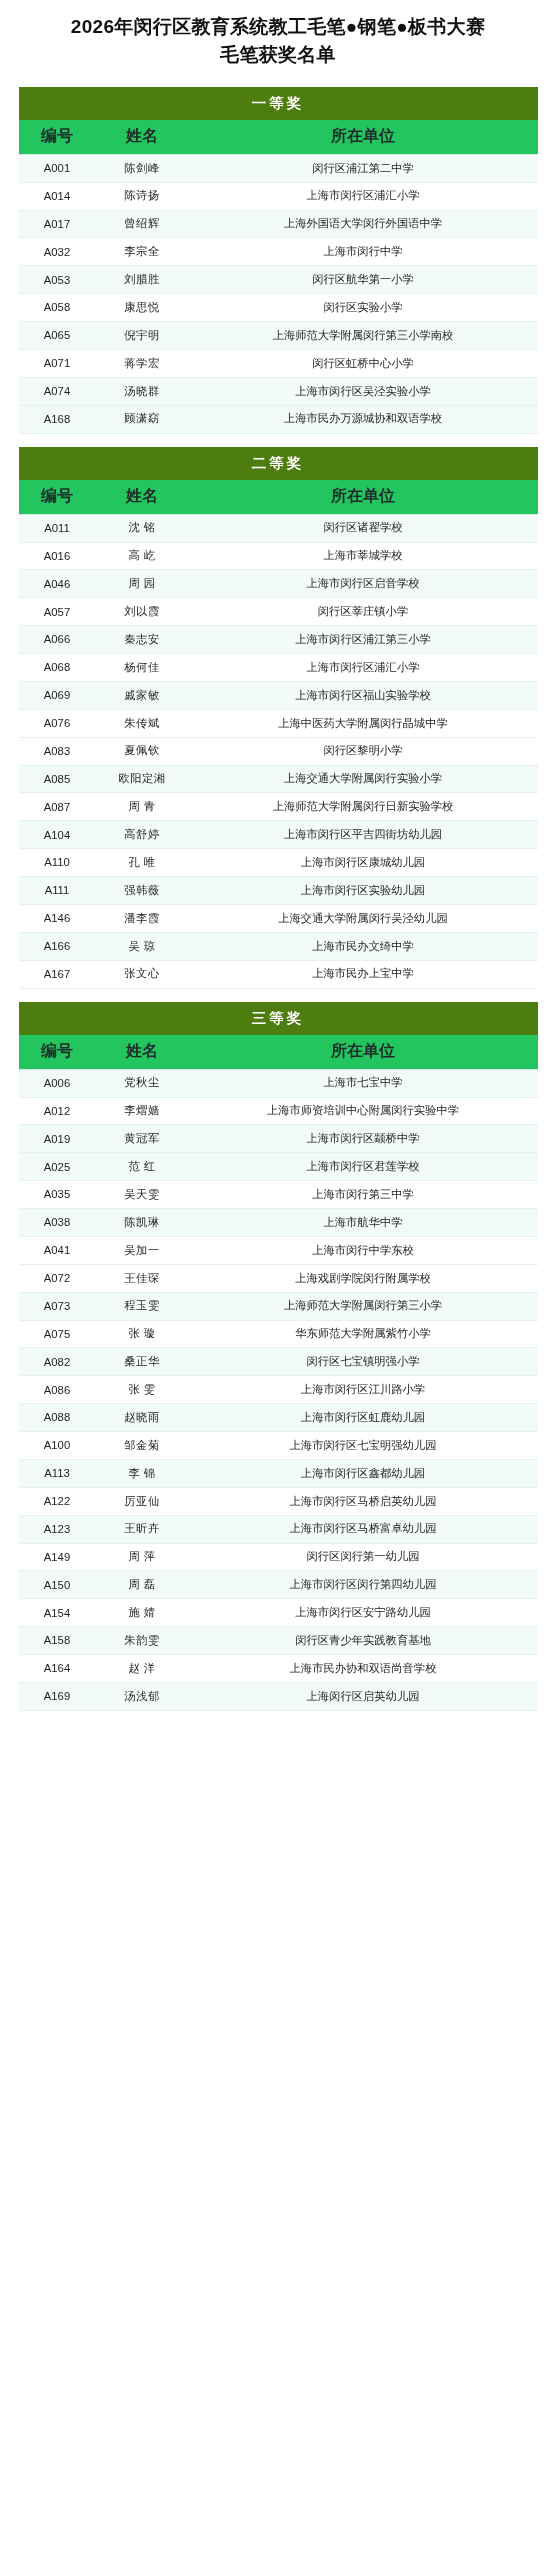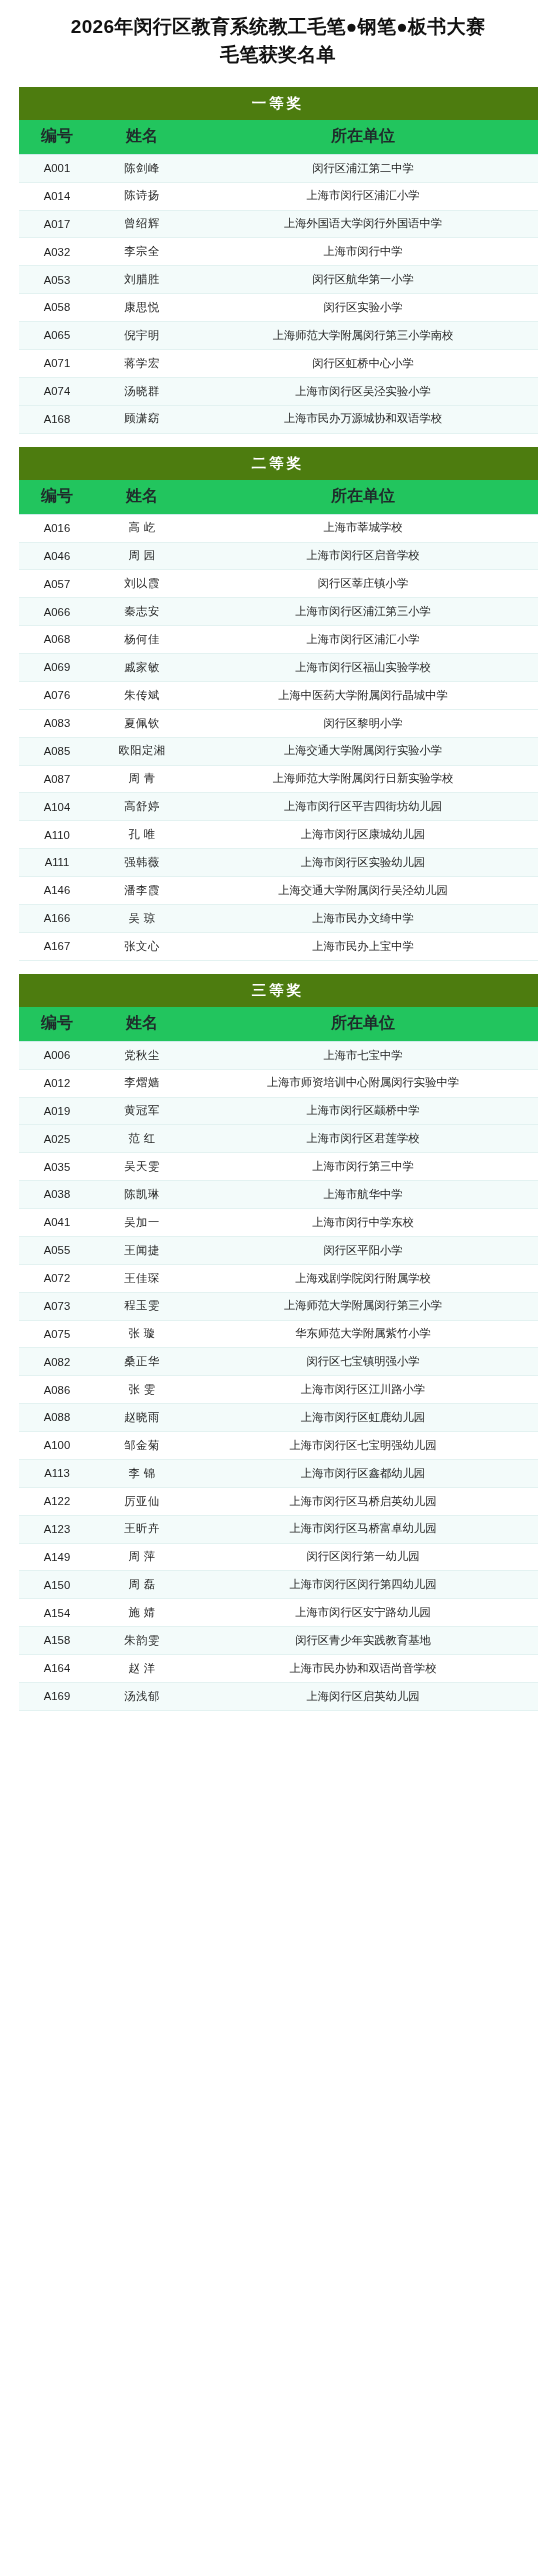--- a/index.html
+++ b/index.html
@@ -174,20 +174,25 @@
       </colgroup>
       <tbody>
         <tr class="band-row">
           <td colspan="3">二等奖</td>
         </tr>
         <tr class="head-row">
           <td>编号</td>
           <td>姓名</td>
           <td>所在单位</td>
         </tr>
+        <tr class="data-row odd">
+          <td>A011</td>
+          <td class="name-cell">沈 铭</td>
+          <td>闵行区诸翟学校</td>
+        </tr>
         <tr class="data-row even">
           <td>A016</td>
           <td class="name-cell">高 屹</td>
           <td>上海市莘城学校</td>
         </tr>
         <tr class="data-row odd">
           <td>A046</td>
           <td class="name-cell">周 园</td>
           <td>上海市闵行区启音学校</td>
         </tr>
@@ -309,25 +314,20 @@
         <tr class="data-row odd">
           <td>A038</td>
           <td class="name-cell">陈凯琳</td>
           <td>上海市航华中学</td>
         </tr>
         <tr class="data-row even">
           <td>A041</td>
           <td class="name-cell">吴加一</td>
           <td>上海市闵行中学东校</td>
         </tr>
-        <tr class="data-row odd">
-          <td>A055</td>
-          <td class="name-cell">王闻捷</td>
-          <td>闵行区平阳小学</td>
-        </tr>
         <tr class="data-row even">
           <td>A072</td>
           <td class="name-cell">王佳琛</td>
           <td>上海戏剧学院闵行附属学校</td>
         </tr>
         <tr class="data-row odd">
           <td>A073</td>
           <td class="name-cell">程玉雯</td>
           <td>上海师范大学附属闵行第三小学</td>
         </tr>

